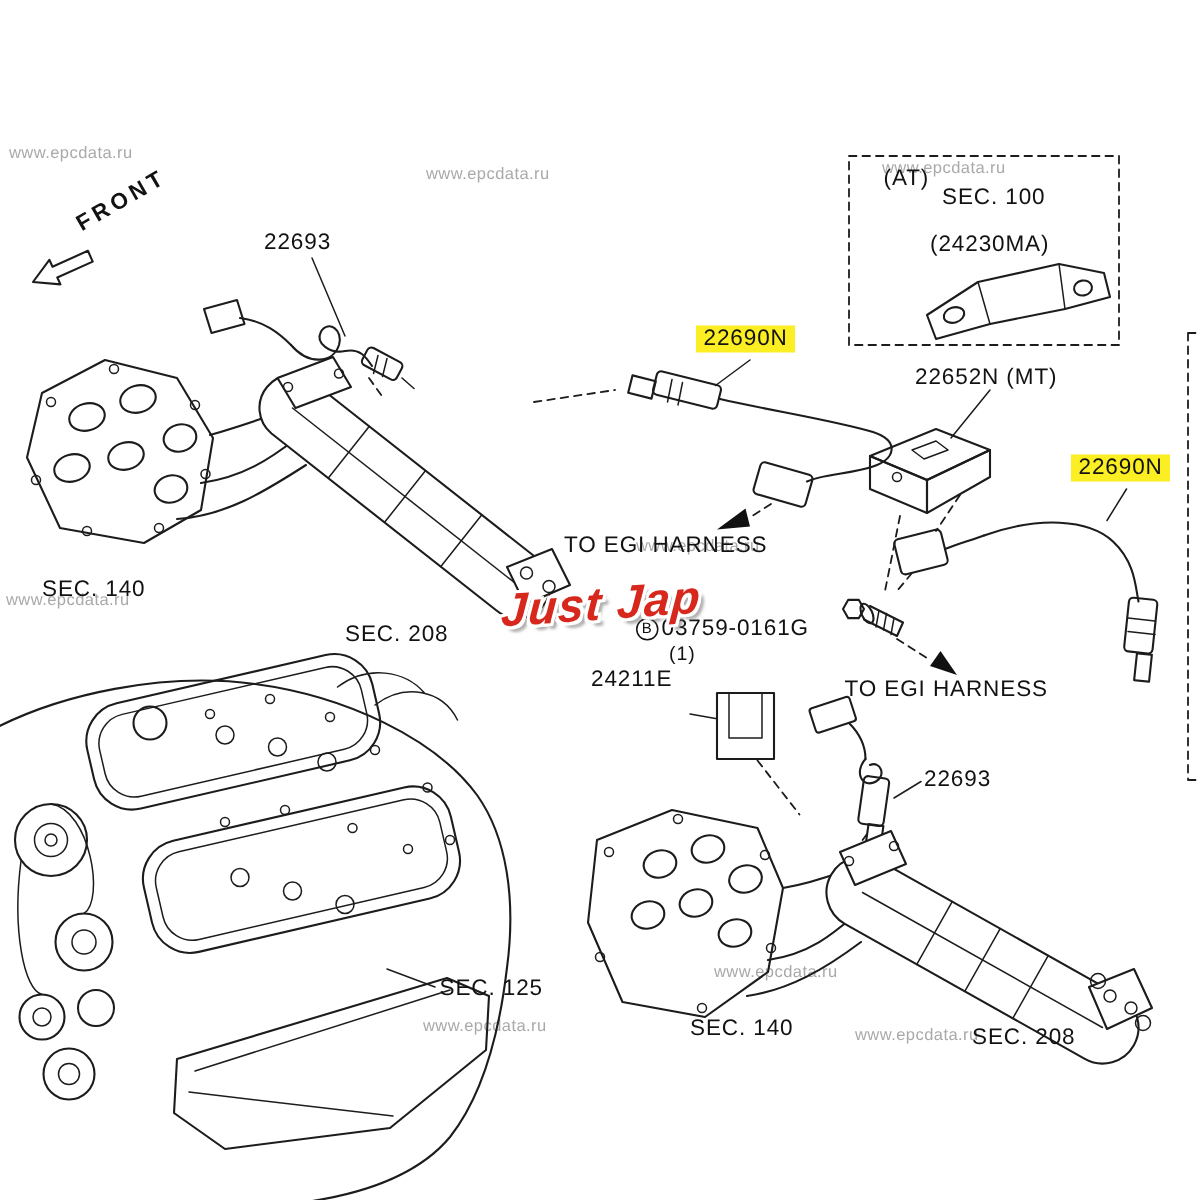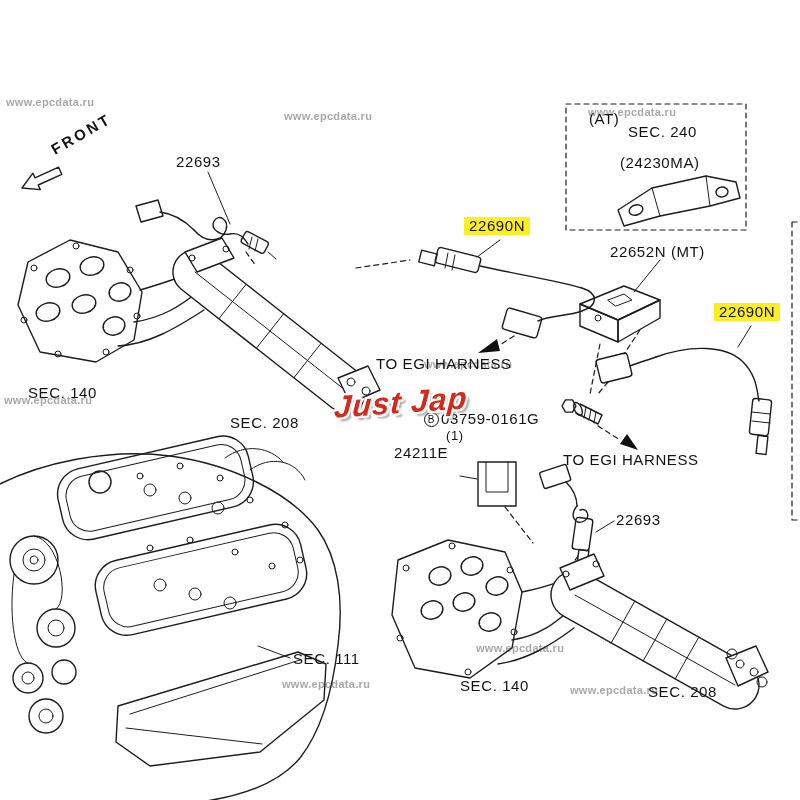--- a/index.html
+++ b/index.html
@@ -1,19 +1,19 @@
 <!DOCTYPE html>
 <html style="--highlight: #fbee23; --logo-red: #d7281e; --line: #1c1c1c; --watermark: #a9a9a9;"><head>
 <meta charset="utf-8">
 <style>
   html,body{margin:0;padding:0;background:#ffffff;}
   .stage{position:relative;width:800px;height:800px;background:#fff;overflow:hidden;
          font-family:"Liberation Sans",sans-serif;color:#111;}
   .wm{position:absolute;font-size:11px;letter-spacing:.3px;color:var(--watermark,#aaaaaa);
-      z-index:1;white-space:nowrap;font-weight:bold;}
+      z-index:1;white-space:nowrap;}
   svg.art{position:absolute;left:0;top:0;z-index:2;}
   .art *{fill:none;stroke:var(--line,#1c1c1c);stroke-width:1.4;stroke-linecap:round;stroke-linejoin:round;}
   .art .thin{stroke-width:1;}
   .art .dash{stroke-dasharray:5 4;stroke-width:1.2;}
   .art .fillw{fill:#ffffff;}
   .art .solid{fill:#111;stroke:none;}
   .lbl{position:absolute;z-index:3;font-size:15px;letter-spacing:.6px;white-space:nowrap;color:#121212;}
   .lbl.small{font-size:13px;}
   .hl{background:var(--highlight,#fbee23);padding:0 5px 1px 5px;}
   .front{transform:rotate(-30deg);transform-origin:left top;font-weight:700;letter-spacing:3px;}
@@ -226,37 +226,37 @@
       <circle class="thin" cx="732" cy="654" r="5"></circle>
         <circle class="thin" cx="762" cy="682" r="5"></circle>
     </g>
   </svg>
 
   <div class="lbl front" style="left:48px;top:143px">FRONT</div>
 
   <div class="lbl" style="left:176px;top:153px">22693</div>
 
   <div class="lbl" style="left:589px;top:110px">(AT)</div>
-  <div class="lbl" style="left:628px;top:123px">SEC. 240</div>
+  <div class="lbl" style="left:628px;top:123px">SEC. 100</div>
   <div class="lbl" style="left:620px;top:154px">(24230MA)</div>
 
   <div class="lbl hl" style="left:464px;top:217px">22690N</div>
   <div class="lbl" style="left:610px;top:243px">22652N (MT)</div>
   <div class="lbl hl" style="left:714px;top:303px">22690N</div>
 
   <div class="lbl" style="left:376px;top:355px">TO EGI HARNESS</div>
   <div class="lbl" style="left:563px;top:451px">TO EGI HARNESS</div>
 
   <div class="lbl" style="left:28px;top:384px">SEC. 140</div>
   <div class="lbl" style="left:230px;top:414px">SEC. 208</div>
 
   <div class="lbl" style="left:424px;top:410px"><span class="circ-b">B</span><span>03759-0161G</span></div>
   <div class="lbl small" style="left:446px;top:428px">(1)</div>
 
   <div class="lbl" style="left:394px;top:444px">24211E</div>
   <div class="lbl" style="left:616px;top:511px">22693</div>
 
-  <div class="lbl" style="left:293px;top:650px">SEC. 111</div>
+  <div class="lbl" style="left:293px;top:650px">SEC. 125</div>
   <div class="lbl" style="left:460px;top:677px">SEC. 140</div>
   <div class="lbl" style="left:648px;top:683px">SEC. 208</div>
 
   <div class="logo" style="left:334px;top:385px">Just Jap</div>
 </div>
 
 </body></html>

